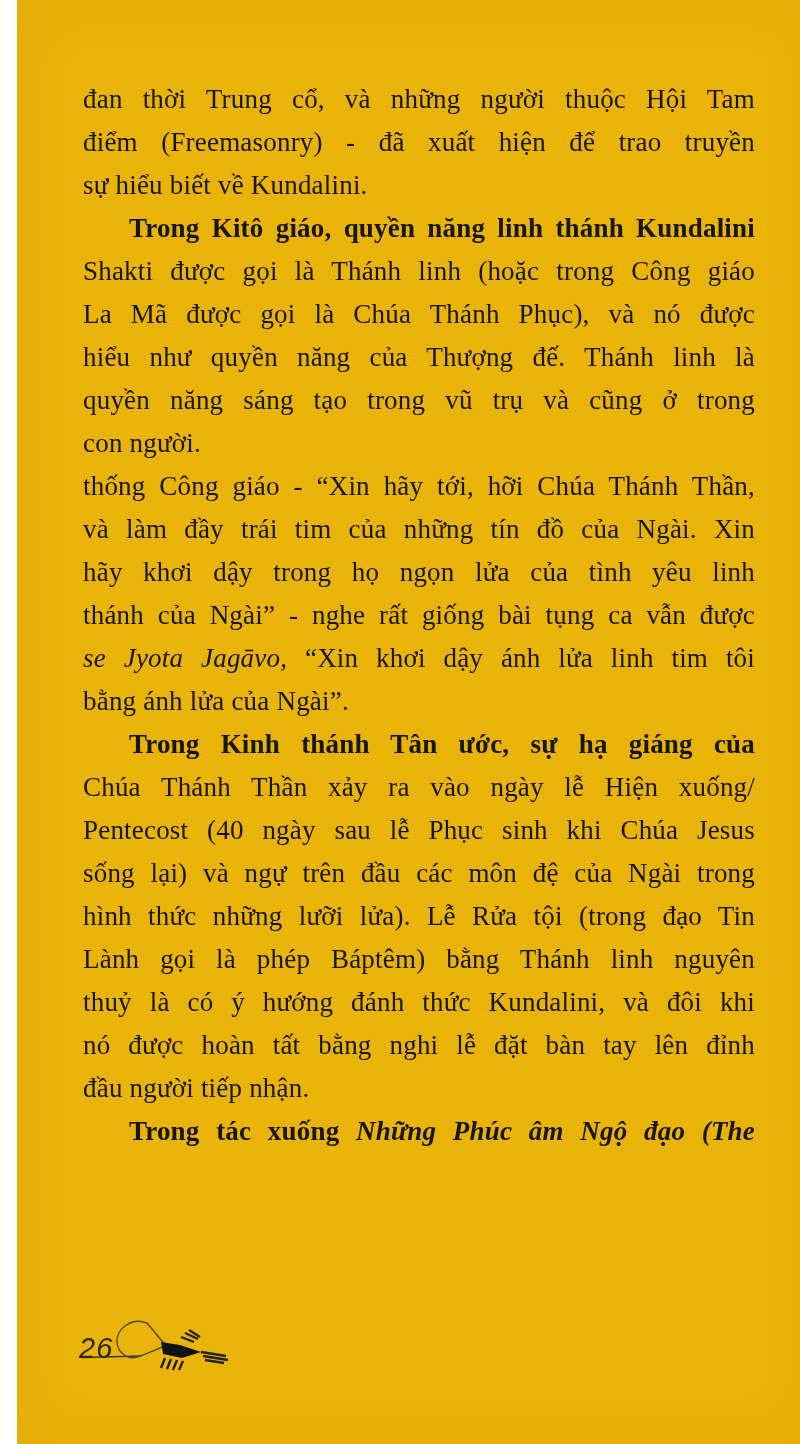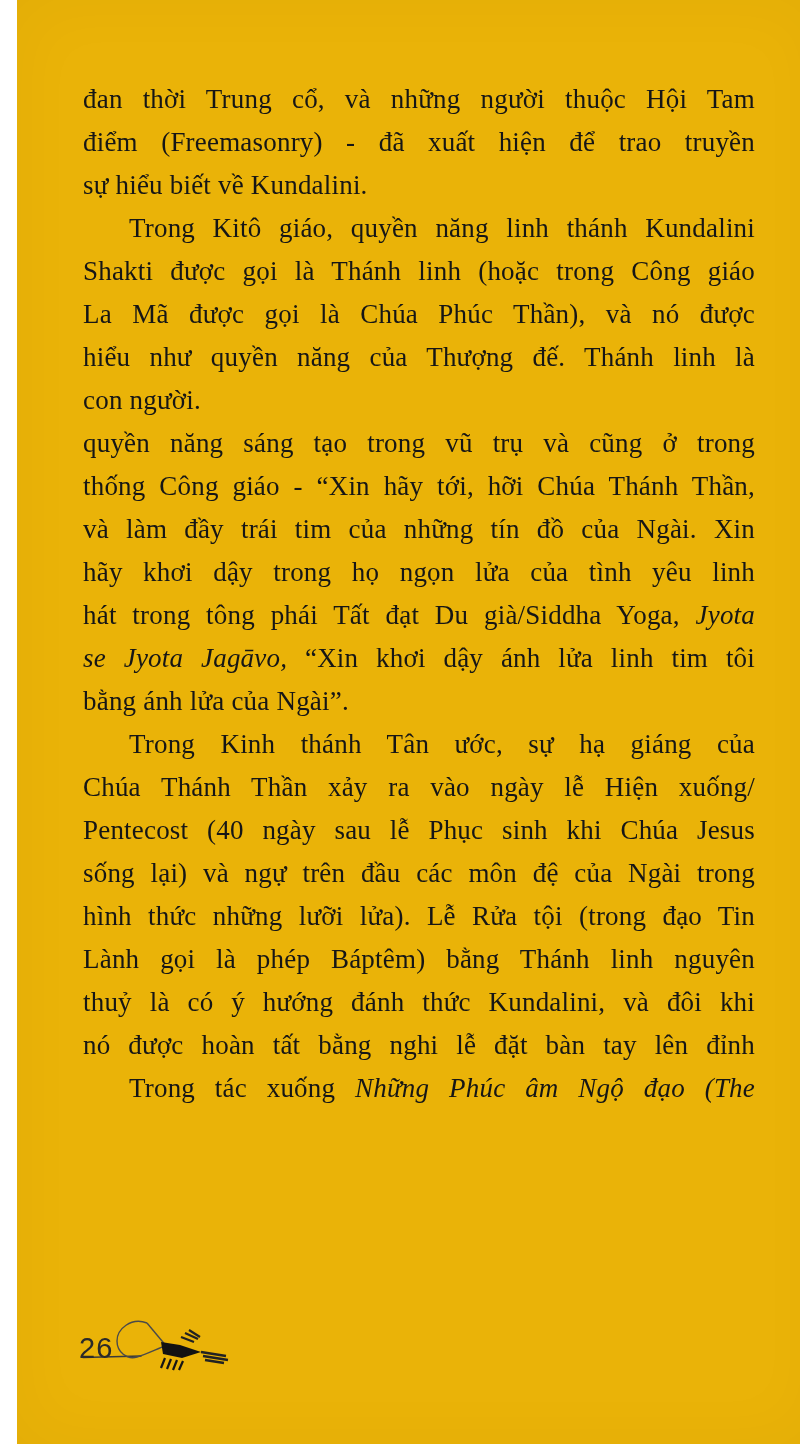--- a/index.html
+++ b/index.html
@@ -34,75 +34,78 @@
     text-align-last: left;
     overflow: hidden;
     white-space: nowrap;
   }
   .line.just {
     white-space: normal;
     text-align-last: justify;
   }
   .line.ind {
     padding-left: 46px;
+    font-weight: bold;
   }
   .it {
     font-style: italic;
   }
   .footer {
     position: absolute;
     left: 60px;
     top: 1318px;
     width: 220px;
     height: 64px;
   }
   .page-number {
     position: absolute;
     left: 2px;
     top: 14px;
     font-family: "Liberation Sans", sans-serif;
     font-size: 29px;
     color: #2a2a2a;
     letter-spacing: 1px;
+    font-style: italic;
   }
   .ornament {
     position: absolute;
     left: 0;
     top: 0;
   }
 </style>
 </head>
 <body>
 
 <div class="page">
 
   <div class="text-block">
       <div class="line just"><span>đan thời Trung cổ, và những người thuộc Hội Tam</span></div>
       <div class="line just"><span>điểm (Freemasonry) - đã xuất hiện để trao truyền</span></div>
       <div class="line"><span>sự hiểu biết về Kundalini.</span></div>
       <div class="line just ind"><span>Trong Kitô giáo, quyền năng linh thánh Kundalini</span></div>
       <div class="line just"><span>Shakti được gọi là Thánh linh (hoặc trong Công giáo</span></div>
-      <div class="line just"><span>La Mã được gọi là Chúa Phúc Thần), và nó được</span></div>
+      <div class="line just"><span>La Mã được gọi là Chúa Thánh Phục), và nó được</span></div>
       <div class="line just"><span>hiểu như quyền năng của Thượng đế. Thánh linh là</span></div>
+      <div class="line just"><span>quyền năng sáng tạo trong vũ trụ và cũng ở trong</span></div>
       <div class="line"><span>con người.</span></div>
-      <div class="line just"><span>quyền năng sáng tạo trong vũ trụ và cũng ở trong</span></div>
       <div class="line just"><span>thống Công giáo - “Xin hãy tới, hỡi Chúa Thánh Thần,</span></div>
       <div class="line just"><span>và làm đầy trái tim của những tín đồ của Ngài. Xin</span></div>
       <div class="line just"><span>hãy khơi dậy trong họ ngọn lửa của tình yêu linh</span></div>
-      <div class="line just"><span>hát trong tông phái Tất đạt Du già/Siddha Yoga, </span><span class="it">Jyota</span></div>
+      <div class="line just"><span>thánh của Ngài” - nghe rất giống bài tụng ca vẫn được</span></div>
       <div class="line just"><span class="it">se Jyota Jagāvo,</span><span> “Xin khơi dậy ánh lửa linh tim tôi</span></div>
       <div class="line"><span>bằng ánh lửa của Ngài”.</span></div>
       <div class="line just ind"><span>Trong Kinh thánh Tân ước, sự hạ giáng của</span></div>
       <div class="line just"><span>Chúa Thánh Thần xảy ra vào ngày lễ Hiện xuống/</span></div>
       <div class="line just"><span>Pentecost (40 ngày sau lễ Phục sinh khi Chúa Jesus</span></div>
       <div class="line just"><span>sống lại) và ngự trên đầu các môn đệ của Ngài trong</span></div>
       <div class="line just"><span>hình thức những lưỡi lửa). Lễ Rửa tội (trong đạo Tin</span></div>
       <div class="line just"><span>Lành gọi là phép Báptêm) bằng Thánh linh nguyên</span></div>
       <div class="line just"><span>thuỷ là có ý hướng đánh thức Kundalini, và đôi khi</span></div>
       <div class="line just"><span>nó được hoàn tất bằng nghi lễ đặt bàn tay lên đỉnh</span></div>
+      <div class="line"><span>đầu người tiếp nhận.</span></div>
       <div class="line just ind"><span>Trong tác xuống </span><span class="it">Những Phúc âm Ngộ đạo (The</span></div>
     </div>
 
   <div class="footer">
     <svg class="ornament" width="200" height="60" viewBox="0 0 200 60" fill="none">
 
       <path d="M6 39.5 L64 38" stroke="#3a3a3a" stroke-width="1.6" stroke-linecap="round"></path>
 
       <path d="M70 5 C54 -1 40 11 40 23 C40 34 50 42 60 39 C70 36 82 30 88 28" stroke="#4a4a4a" stroke-width="1.4"></path>
       <path d="M70 5 L90 29" stroke="#4a4a4a" stroke-width="1.4"></path>

